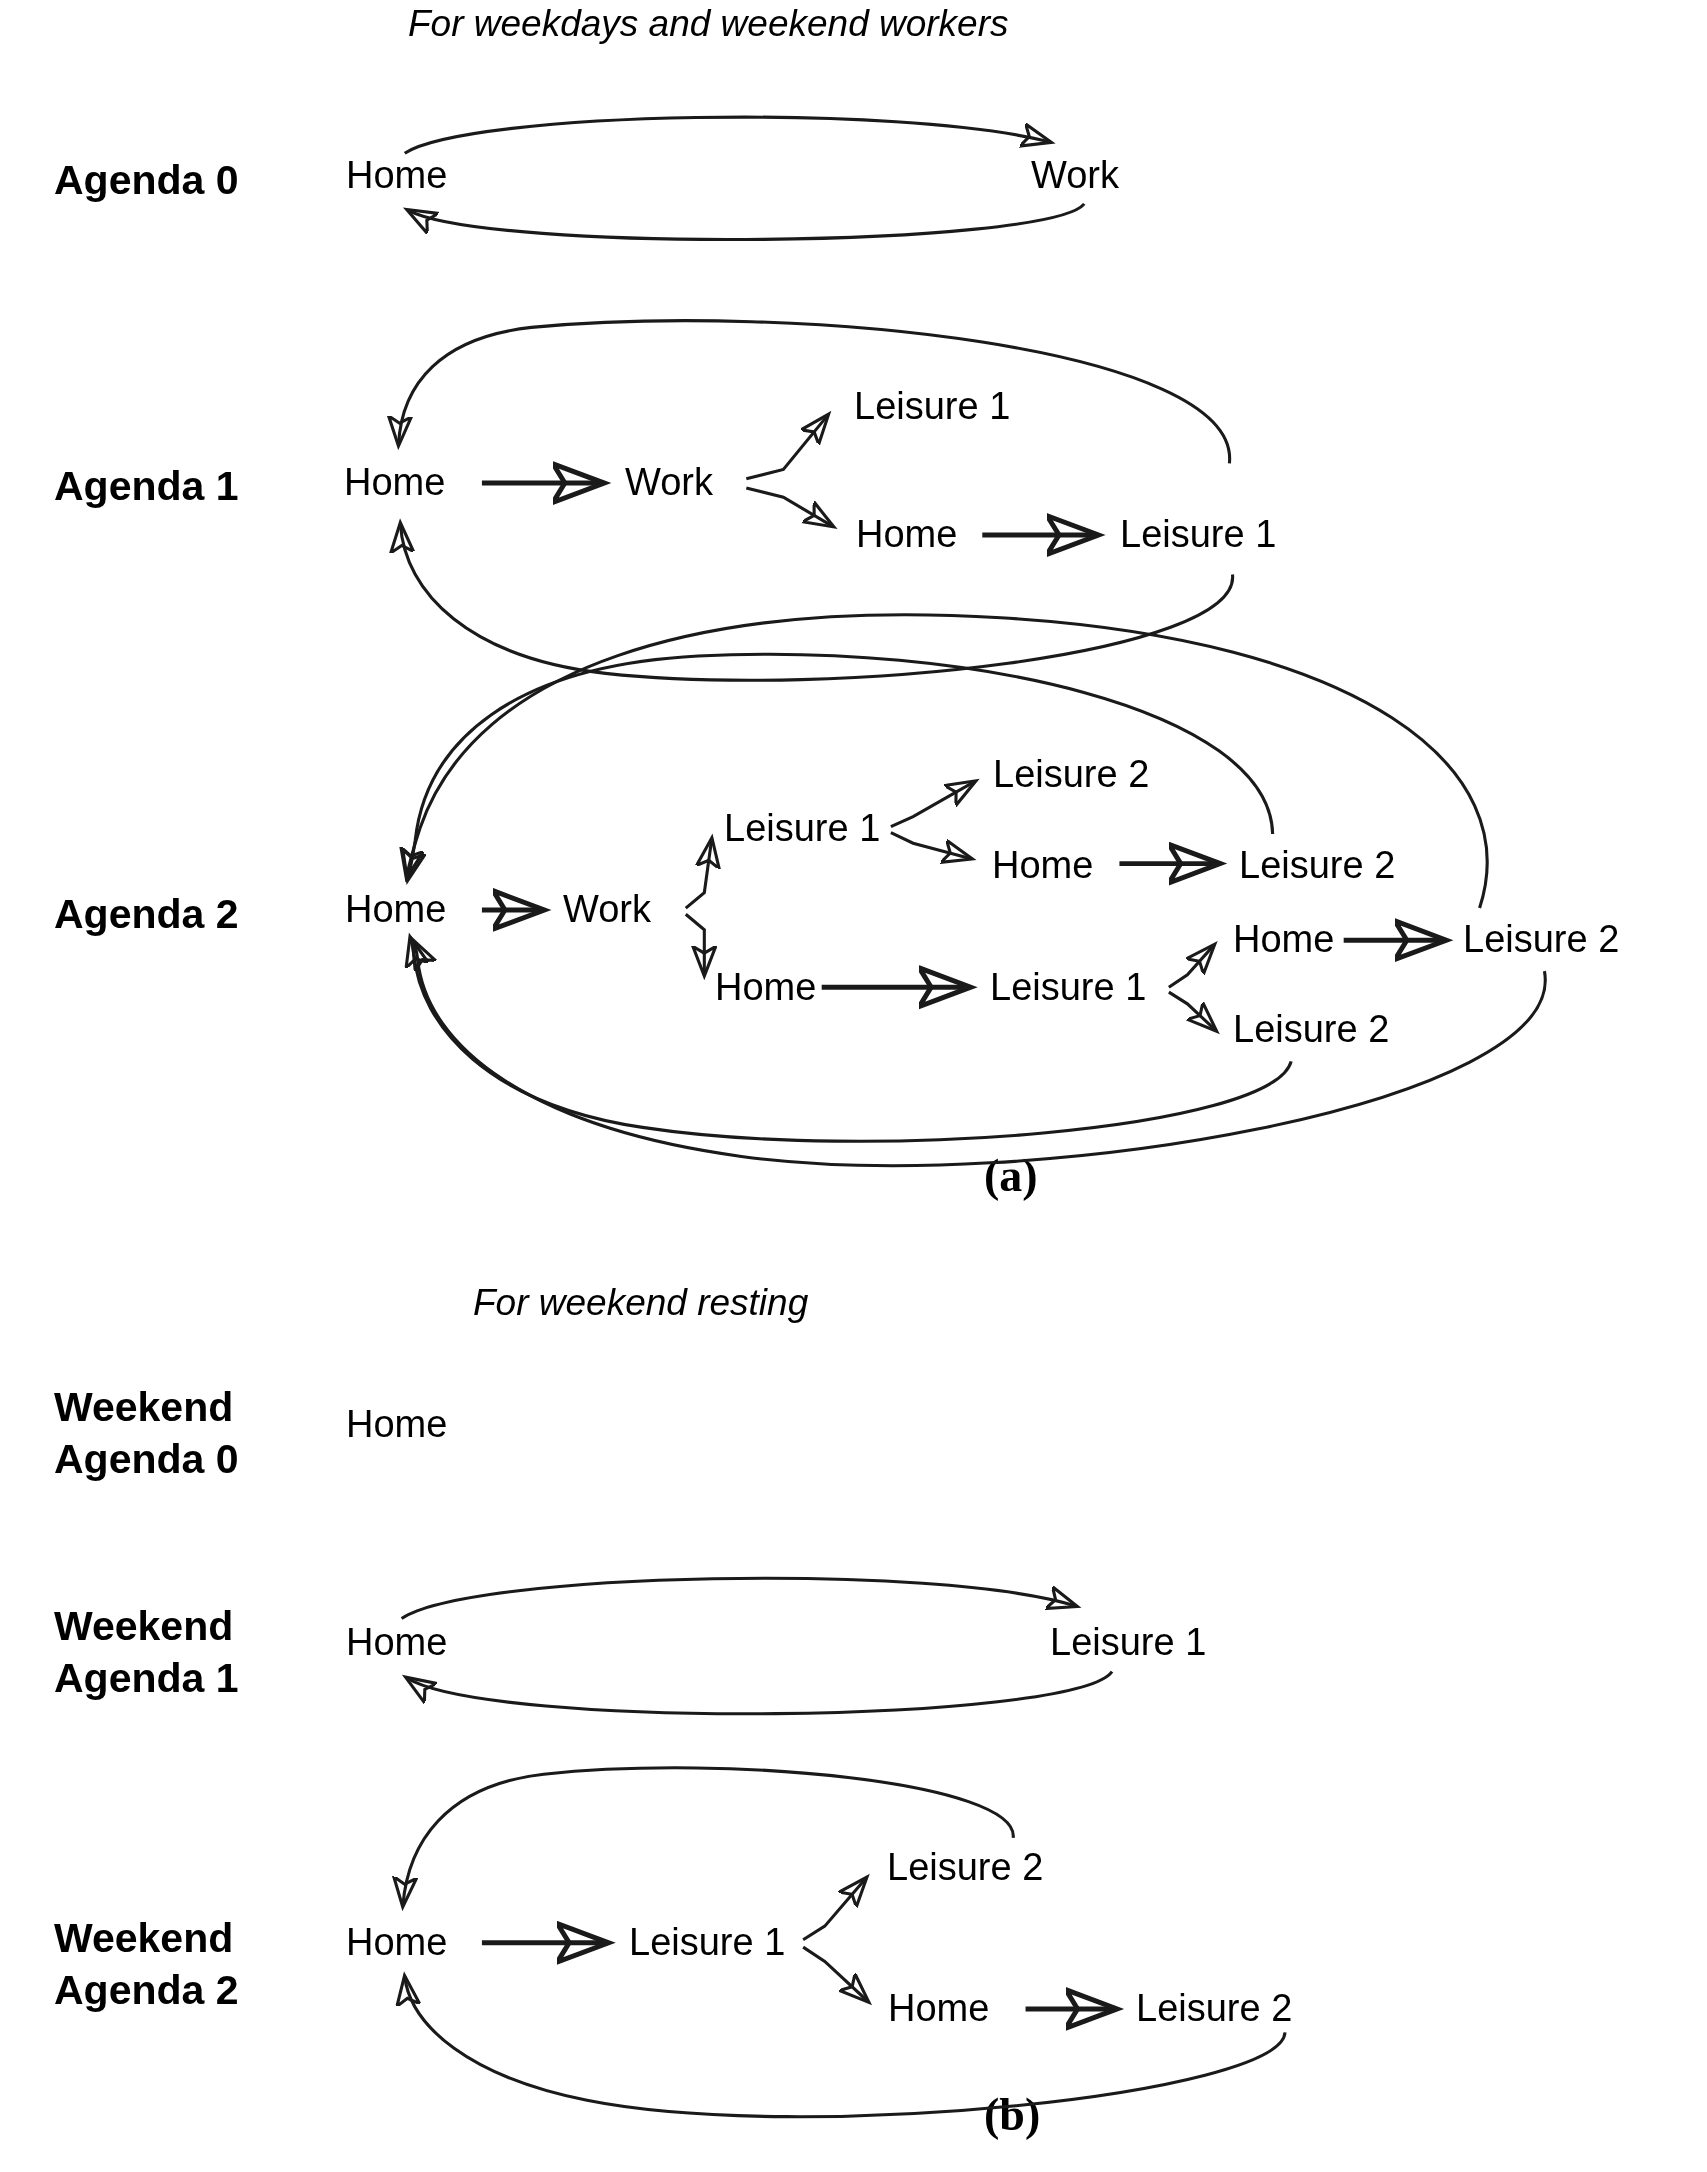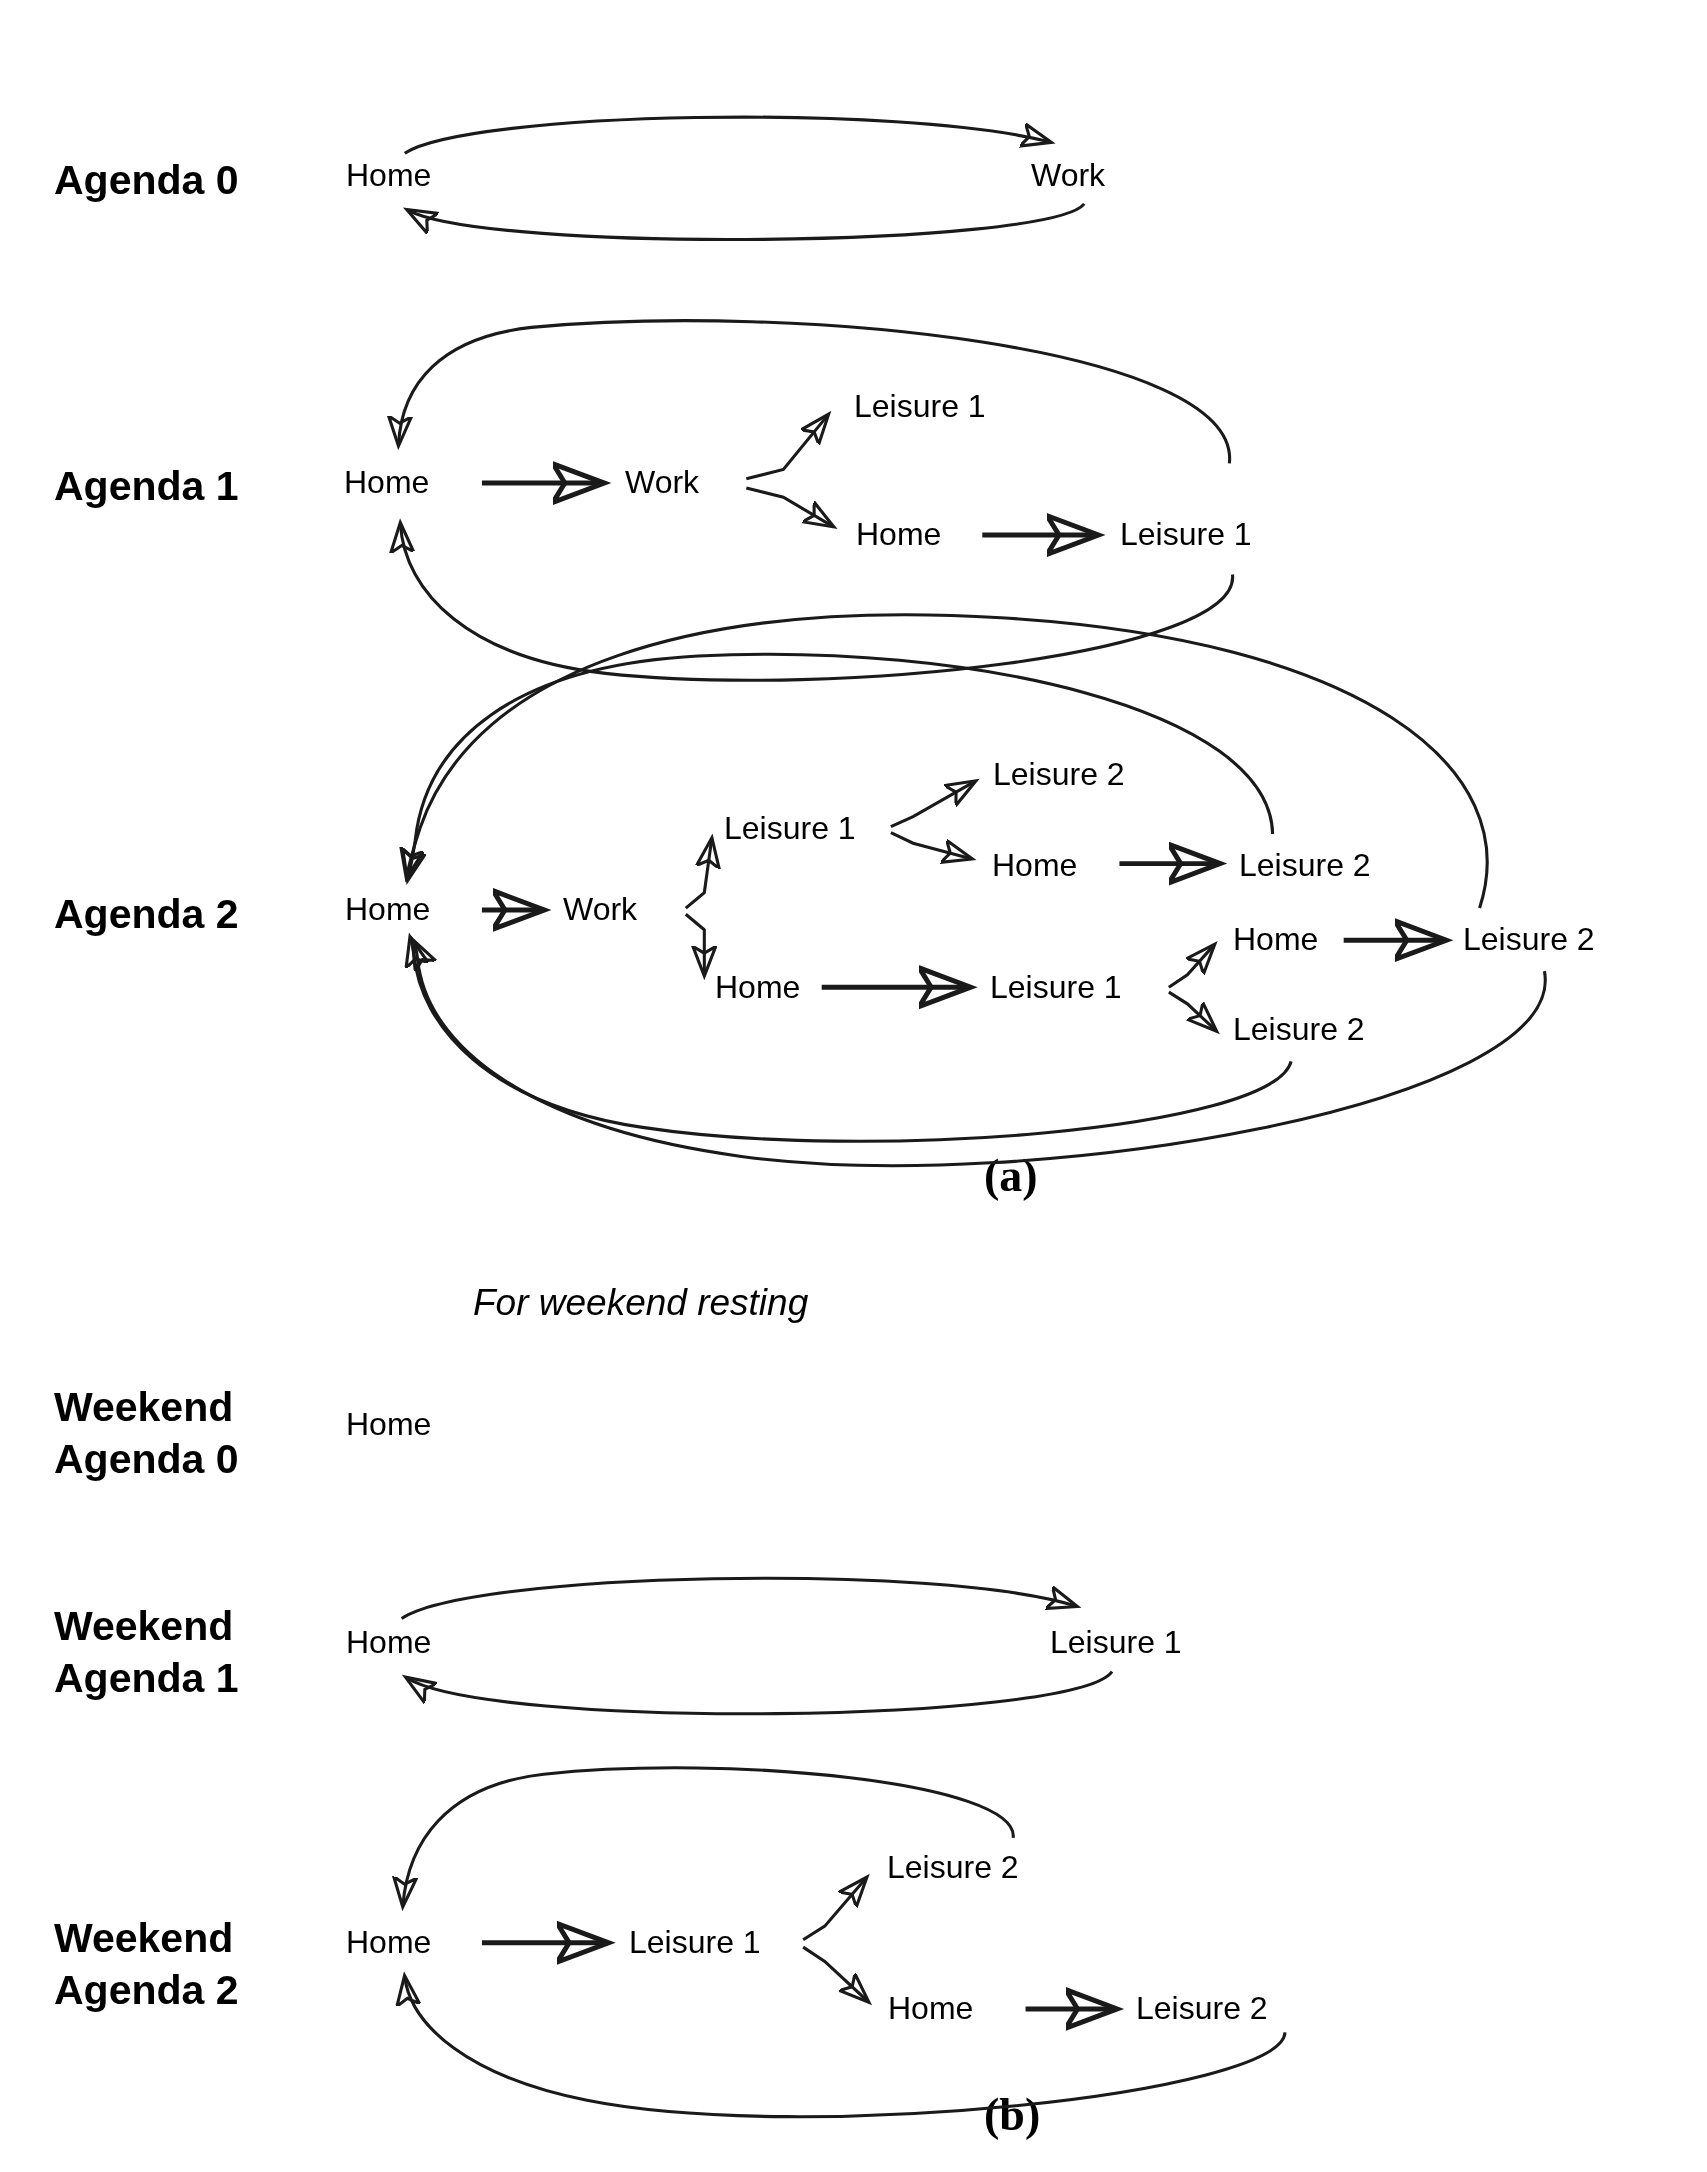--- a/index.html
+++ b/index.html
@@ -1,29 +1,30 @@
 <!DOCTYPE html>
 <html style="font-size:10px"><head>
 <meta charset="utf-8">
 <style>
   html,body{margin:0;padding:0;background:#ffffff;}
   body{width:1707px;height:2172px;font-family:"Liberation Sans",sans-serif;color:#000;}
   #figure{position:relative;width:1707px;height:2172px;overflow:hidden;background:#fff;}
   svg.layer{position:absolute;left:0;top:0;width:1707px;height:2172px;pointer-events:none;}
-  .node{position:absolute;font-family:"Liberation Sans",sans-serif;font-size:32px;line-height:1;color:#000;white-space:nowrap;transform:translateY(-50%);}
+  .node{position:absolute;font-family:"Liberation Sans",sans-serif;font-size:38px;line-height:1;color:#000;white-space:nowrap;transform:translateY(-50%);}
   .rowlabel{position:absolute;font-family:"Liberation Sans",sans-serif;font-weight:bold;font-size:41px;line-height:1.28;color:#000;white-space:pre-line;}
   .sectiontitle{position:absolute;font-family:"Liberation Sans",sans-serif;font-style:italic;font-weight:normal;font-size:37px;color:#000;white-space:nowrap;}
   .panellabel{position:absolute;font-family:"Liberation Serif",serif;font-weight:bold;font-size:46px;color:#000;white-space:nowrap;}
   svg path, svg line{fill:none;stroke:#1a1a1a;}
 </style>
 </head>
 <body>
 
 <div id="figure">
 
+  <div class="sectiontitle" style="left:408px;top:3.1px;">For weekdays and weekend workers</div>
 
   <div class="rowlabel" style="left:54px;top:154px;">Agenda 0</div>
   <div class="rowlabel" style="left:54px;top:460px;">Agenda 1</div>
   <div class="rowlabel" style="left:54px;top:888px;">Agenda 2</div>
 
   <div class="node" style="left:346px;top:175px;">Home</div>
   <div class="node" style="left:1031px;top:175px;">Work</div>
 
   <div class="node" style="left:344px;top:482px;">Home</div>
   <div class="node" style="left:625px;top:482px;">Work</div>

